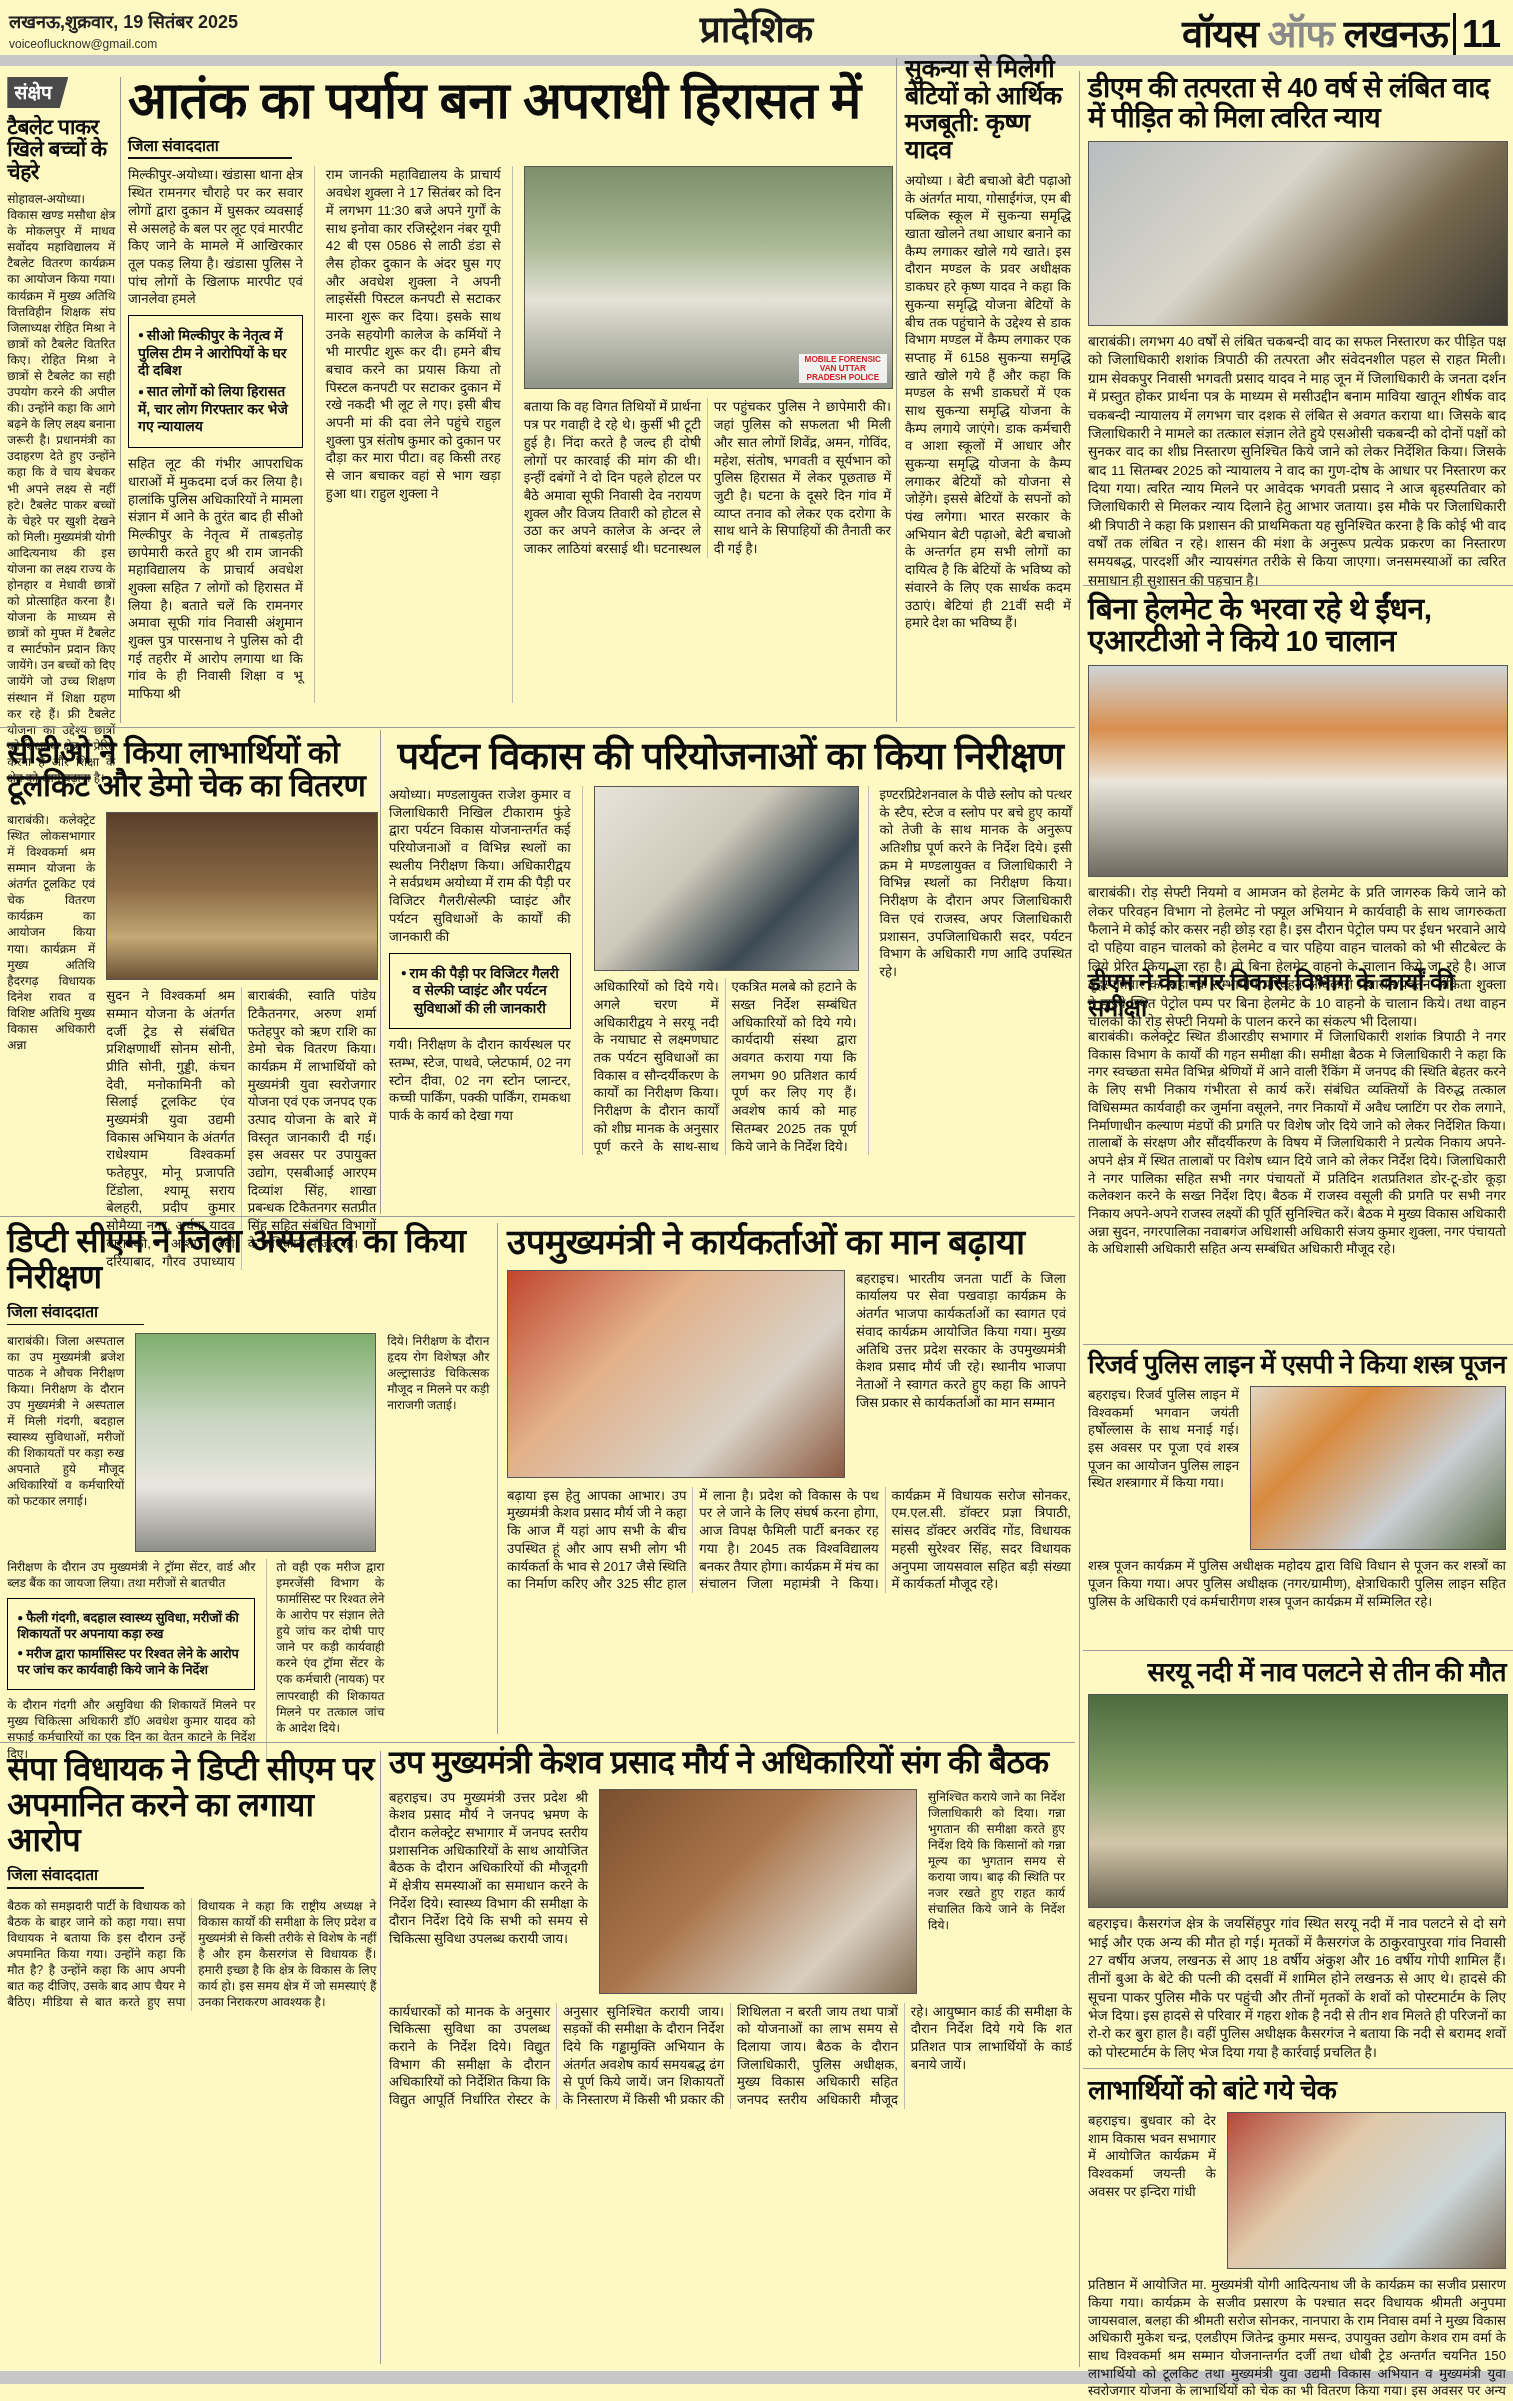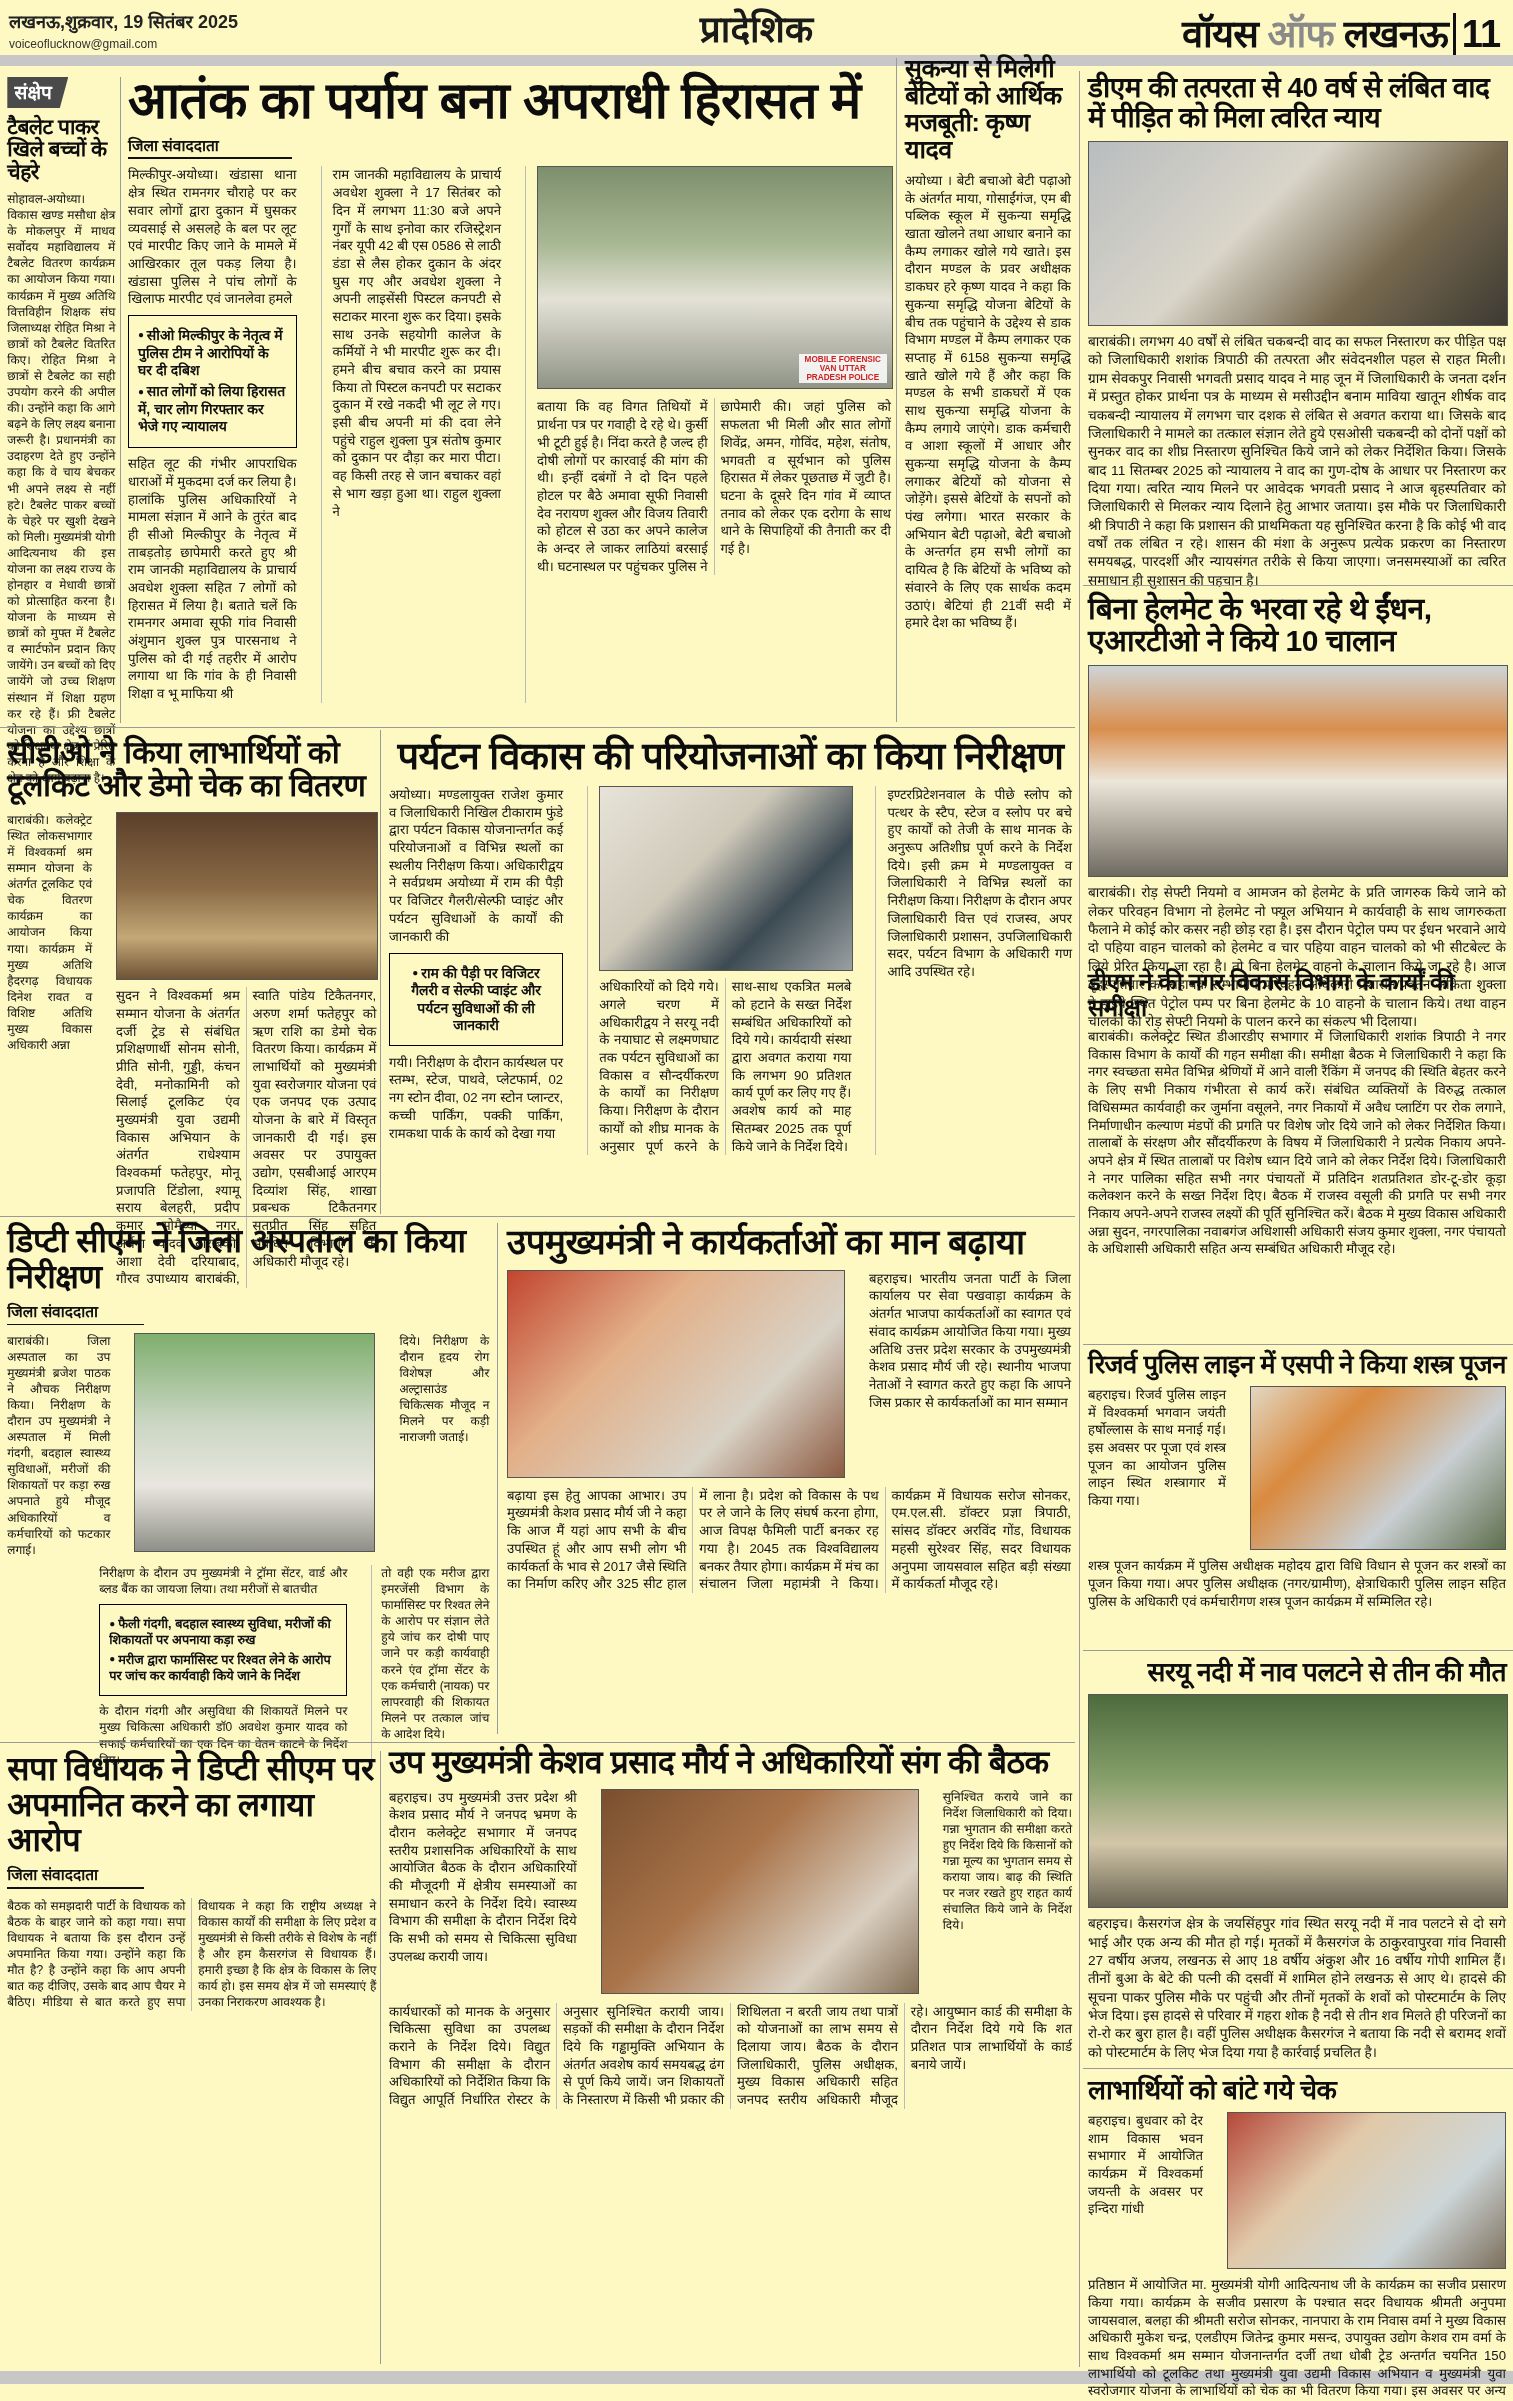--- a/index.html
+++ b/index.html
@@ -20,21 +20,21 @@
   
   .art{position:absolute;}
   .hl{font-weight:800;color:#0d0d0d;line-height:1.08;letter-spacing:-0.5px;}
   .byline{font-weight:bold;font-size:15.5px;margin:5.5px 0 1.8px 0;}
   .byline-rule{width:70%;height:1.8px;background:#111;margin-bottom:7.3px;}
   .body-txt{font-size:13.2px;line-height:1.34;text-align:justify;color:#141414;}
   .body-txt.sm{font-size:12px;}
   .cols2{column-count:2;column-gap:12.8px;column-rule:0.9px solid #bbb;}
   .cols3{column-count:3;column-gap:12.8px;column-rule:0.9px solid #bbb;}
   .cols4{column-count:4;column-gap:12.8px;column-rule:0.9px solid #bbb;}
-  .flexrow{display:flex;gap:24px;justify-content:flex-end;}
+  .flexrow{display:flex;gap:11px;}
   .photo{border:0.9px solid #555;position:relative;overflow:hidden;flex-shrink:0;}
   .photo .tag{position:absolute;right:5.5px;bottom:5.5px;font-size:8.2px;font-weight:bold;color:#c22;background:rgba(255,255,255,.85);padding:0.9px 2.7px;line-height:1.1;max-width:82px;text-align:center;}
   .nbox{border:1.8px solid #000;padding:7.3px 9px;margin:7.3px 0;}
   .nbox .bx{font-weight:bold;font-size:14px;line-height:1.25;margin:3.7px 0;}
   .nbox .bx::before{content:"● ";font-size:10px;position:relative;top:-1.8px;}
   .vdiv{position:absolute;width:0.9px;background:#9a9a9a;}
   .hdiv{position:absolute;height:0.9px;background:#9a9a9a;}
   .brief-label{display:inline-block;background:#4a4a4a;color:#fff;font-size:19px;font-weight:bold;padding:1.8px 16.4px 3.7px 7.3px;clip-path:polygon(0 0,100% 0,86% 100%,0 100%);margin-bottom:7.3px;}
 
   

